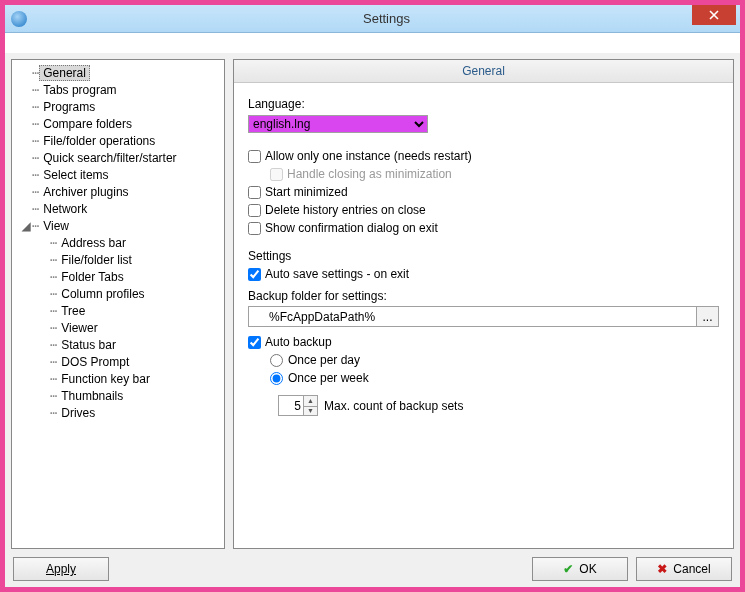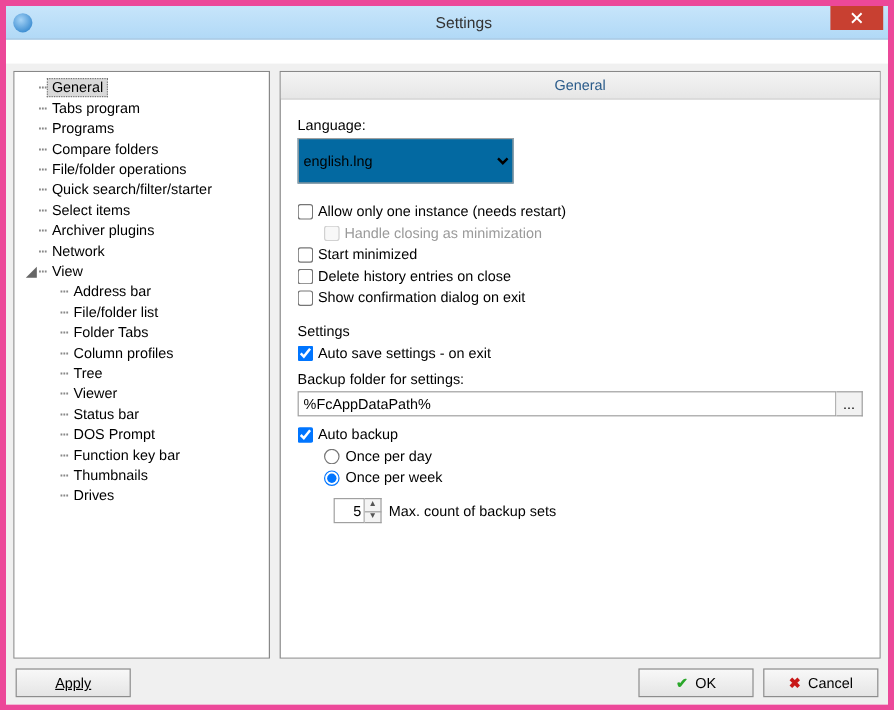--- a/index.html
+++ b/index.html
@@ -15,28 +15,28 @@
   .tree { width: 214px; background: #fff; border: 1px solid #888; padding: 4px 0; overflow: auto; }
   .tree-item { display: flex; align-items: center; height: 17px; padding-right: 4px; cursor: default; white-space: nowrap; }
   .tree-item .toggle { width: 12px; height: 12px; display: inline-flex; align-items: center; justify-content: center; color: #666; margin-left: 4px; }
   .tree-item .dots { color: #888; font-family: monospace; letter-spacing: -2px; margin-right: 2px; }
   .tree-item .label { padding: 1px 4px; }
   .tree-item.selected .label { background: #d9d9d9; border: 1px dotted #777; padding: 0 3px; }
   .panel { flex: 1; background: #fff; border: 1px solid #888; display: flex; flex-direction: column; }
   .panel-title { background: linear-gradient(#f4f4f4,#e6e6e6); text-align: center; padding: 4px 0; border-bottom: 1px solid #c8c8c8; color: #2a5b8a; }
   .panel-body { flex: 1; padding: 14px 14px 8px 14px; overflow: auto; }
   .fld-label { margin-bottom: 4px; }
-  select.lang { width: 180px; font-size: 12px; background: #0369a1; border: 1px solid #a0a0a0; height: 38px; }
+  select.lang { width: 180px; font-size: 12px; background: #d946ef; border: 1px solid #a0a0a0; height: 18px; }
   .checkrow { display: flex; align-items: center; margin-top: 4px; gap: 4px; }
   .checkrow input { width: 13px; height: 13px; }
   .checkrow.disabled span { color: #9a9a9a; }
   .indent { margin-left: 22px; }
   .sectlbl { margin-top: 14px; margin-bottom: 4px; }
   .path-row { display: flex; margin-top: 3px; }
-  .path-row input[type=text] { flex: 1; height: 21px; border: 1px solid #a0a0a0; padding: 0 4px; background: #fff; }
+  .path-row input[type=text] { flex: 1; height: 21px; border: 1px solid #a0a0a0; padding: 0 20px; background: #fff; }
   .path-row button { width: 22px; height: 21px; border: 1px solid #a0a0a0; border-left: none; background: #f2f2f2; cursor: pointer; }
   .radio-row { display: flex; align-items: center; margin-top: 4px; gap: 5px; margin-left: 22px; }
   .radio-row input { width: 13px; height: 13px; }
   .spin-row { display: flex; align-items: center; margin-top: 10px; margin-left: 30px; gap: 6px; }
   .spinwrap { display: flex; }
   .spin { width: 26px; height: 21px; text-align: right; border: 1px solid #a0a0a0; padding-right: 2px; }
   .spin-btns { display: flex; flex-direction: column; }
   .spin-btns div { width: 14px; height: 10.5px; border: 1px solid #a0a0a0; border-left: none; background: #f4f4f4; display: flex; align-items: center; justify-content: center; font-size: 7px; line-height: 1; color: #555; cursor: pointer; }
   .spin-btns div:first-child { border-bottom: none; }
   .footer { display: flex; justify-content: flex-end; gap: 8px; padding: 8px 2px 0 2px; }

